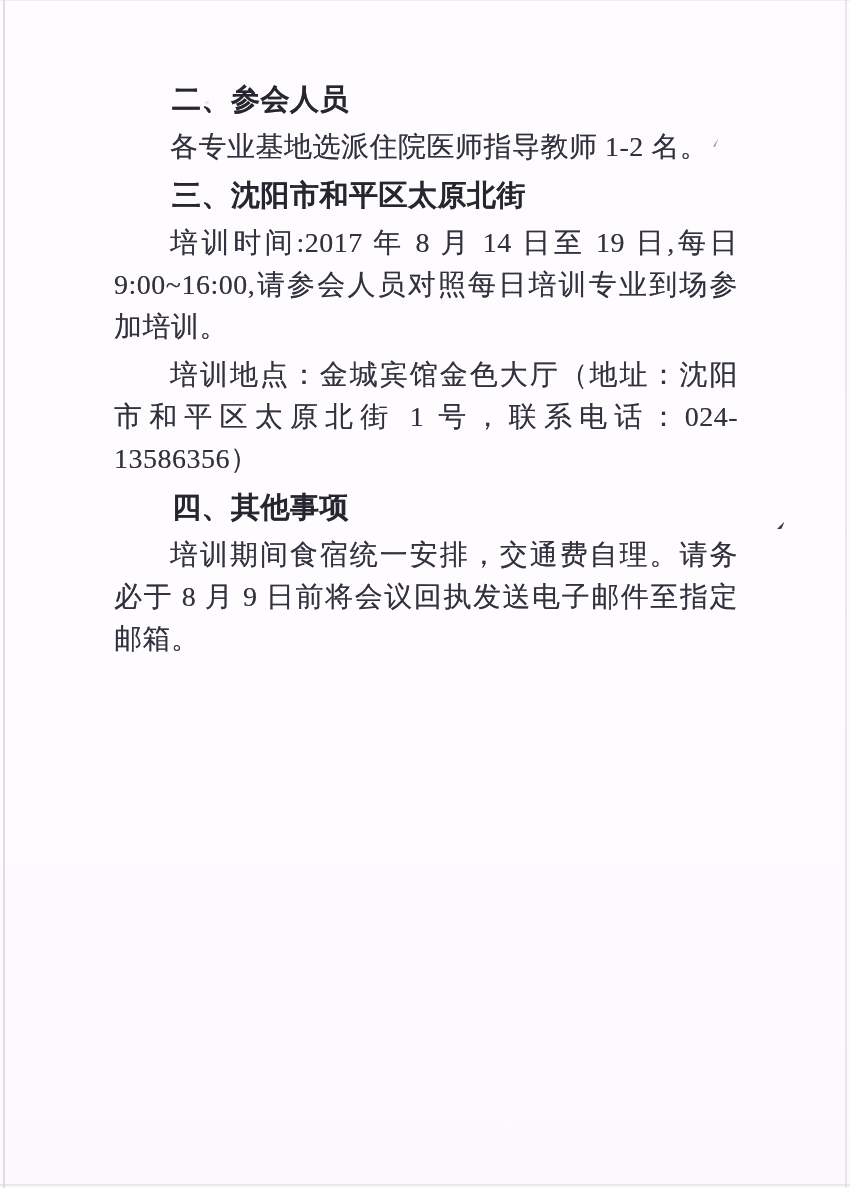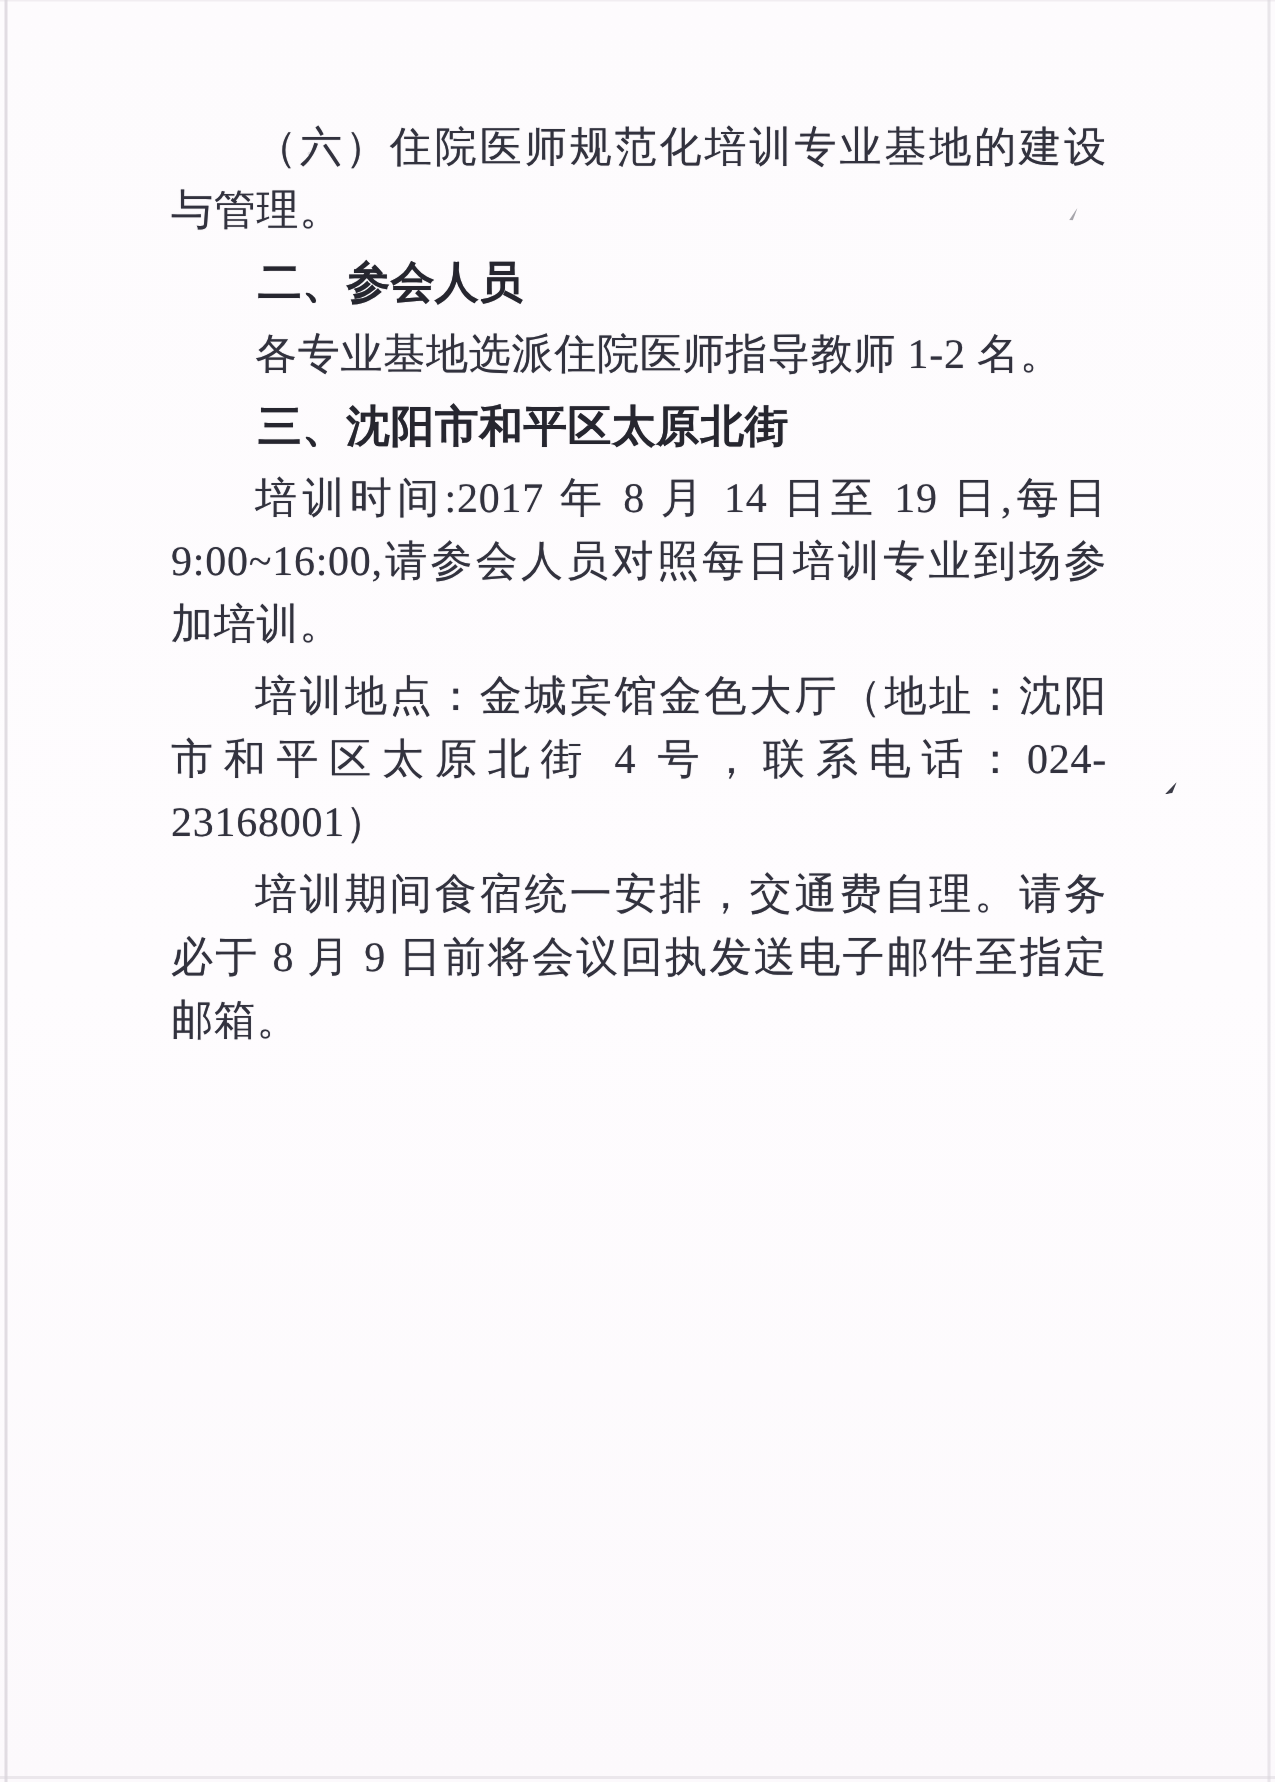--- a/index.html
+++ b/index.html
@@ -93,23 +93,23 @@
   <div class="edge edge-top"></div>
   <div class="edge edge-left"></div>
   <div class="edge edge-right"></div>
   <div class="edge edge-bottom"></div>
 
   <div class="speck speck-1"></div>
   <div class="speck speck-2"></div>
   <div class="speck speck-3"></div>
 
   <div class="content">
-    <p class="body">（六）住院医师规范化培训专业基地的建设与管理。</p>
     <h2 class="heading">二、参会人员</h2>
     <p class="body">各专业基地选派住院医师指导教师 1-2 名。</p>
     <h2 class="heading">三、沈阳市和平区太原北街</h2>
     <p class="body">培训时间:2017 年 8 月 14 日至 19 日,每日 9:00~16:00,请参会人员对照每日培训专业到场参加培训。</p>
-    <p class="body">培训地点：金城宾馆金色大厅（地址：沈阳市和平区太原北街 4 号，联系电话：024-23168001）</p>
+    <p class="body">培训地点：金城宾馆金色大厅（地址：沈阳市和平区太原北街 1 号，联系电话：024-13586356）</p>
+    <h2 class="heading">四、其他事项</h2>
     <p class="body">培训期间食宿统一安排，交通费自理。请务必于 8 月 9 日前将会议回执发送电子邮件至指定邮箱。</p>
 
   </div>
 
 </div>
 
 </body></html>

